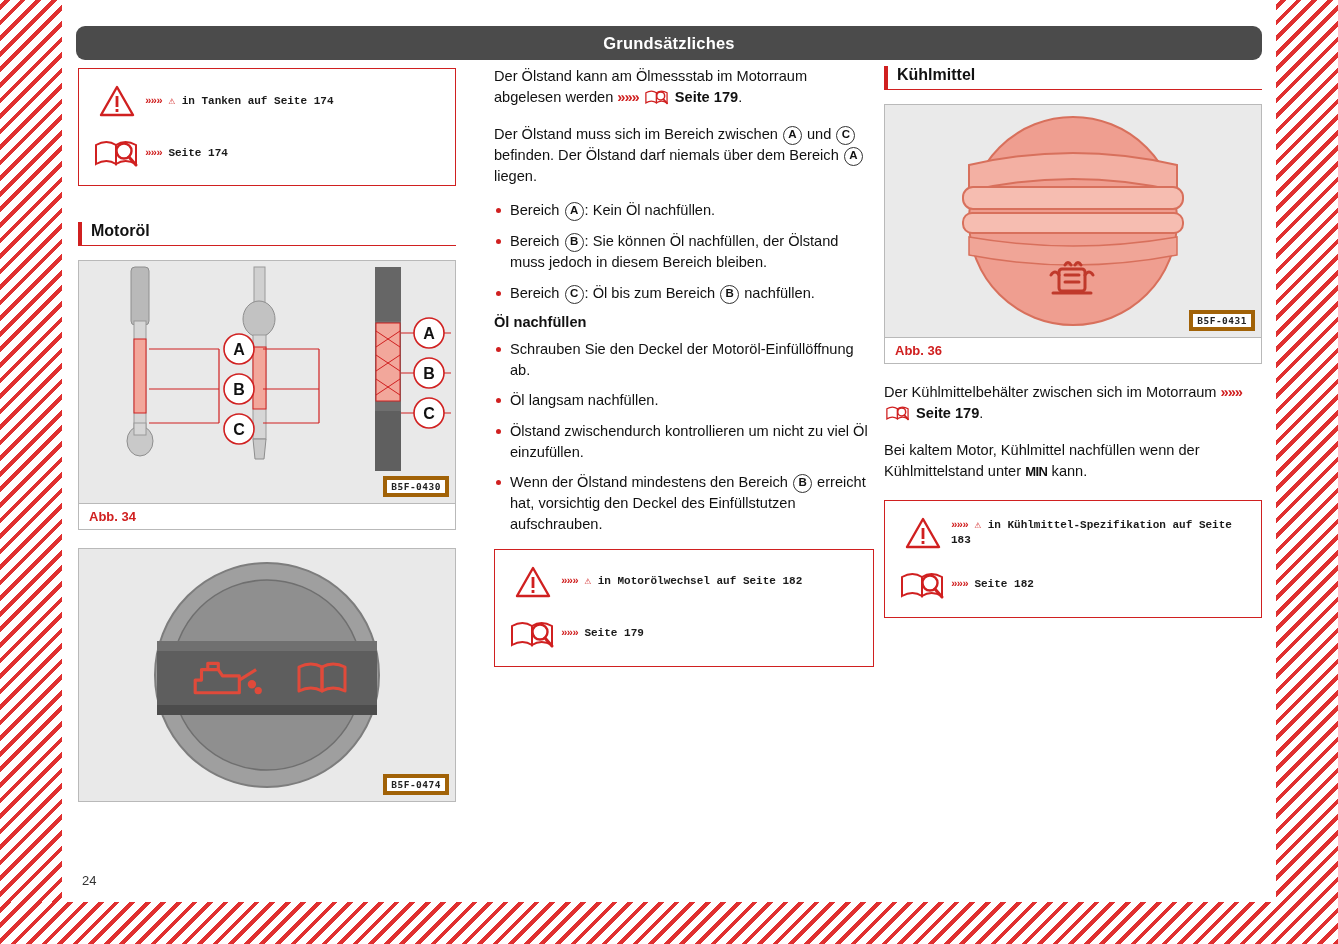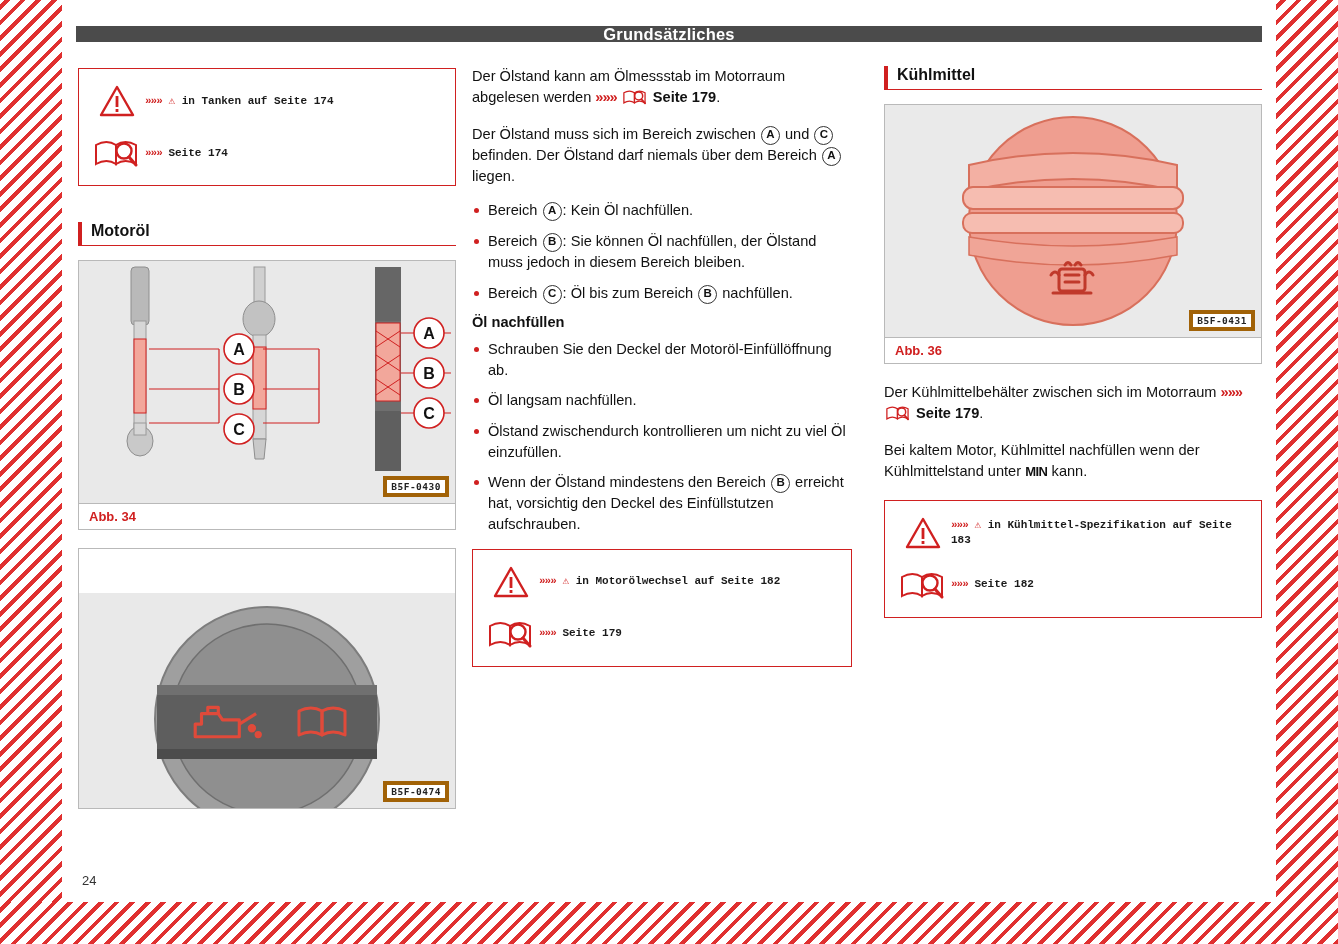--- a/index.html
+++ b/index.html
@@ -36,38 +36,39 @@
     height: 902px;
     background: #fff;
   }
 
   
   .header-bar {
     position: absolute;
     left: 14px;
     top: 26px;
     width: 1186px;
-    height: 16px;
+    height: 34px;
     background: #4b4b4b;
     color: #ffffff;
     font-size: 16.5px;
     font-weight: bold;
     display: flex;
     align-items: center;
     justify-content: center;
     letter-spacing: .2px;
+    border-radius: 9px;
   }
 
   
   .col {
     position: absolute;
     top: 66px;
   }
   .col-1 { left: 16px;  width: 378px; }
-  .col-2 { left: 410px; width: 380px; }
+  .col-2 { left: 432px; width: 380px; }
   .col-3 { left: 822px; width: 378px; }
 
   
   .notice {
     border: 1.6px solid #d02020;
     box-sizing: border-box;
     padding: 10px 12px 10px 10px;
   }
   .notice-row {
     display: flex;
@@ -308,21 +309,21 @@
             <circle cx="350" cy="152" r="15" fill="#fff" stroke="#d02020" stroke-width="1.6"></circle>
             <text x="350" y="158" text-anchor="middle" font-family="Liberation Sans, sans-serif" font-size="16" font-weight="bold" fill="#111">C</text>
           </g>
         </svg>
         <div class="fig-code">B5F-0430</div>
       </div>
       <div class="fig-caption">Abb. 34</div>
     </div>
 
     <div class="figure" style="margin-top:18px;">
-      <div class="fig-img" style="height:215px;margin-top:44px;">
+      <div class="fig-img" style="height:252px;">
         <svg width="376" height="252" viewBox="0 0 376 252">
           <rect x="0" y="0" width="376" height="252" fill="#e9e9e9"></rect>
           <circle cx="188" cy="126" r="112" fill="#9f9f9f" stroke="#7d7d7d" stroke-width="2"></circle>
           <circle cx="188" cy="126" r="95" fill="#8f8f8f" stroke="#6f6f6f" stroke-width="1.5"></circle>
           <rect x="78" y="92" width="220" height="74" fill="#5e5e5e"></rect>
           <rect x="78" y="92" width="220" height="10" fill="#707070"></rect>
           <rect x="78" y="156" width="220" height="10" fill="#4c4c4c"></rect>
 
           <g transform="translate(112,108) scale(1.05)" fill="none" stroke="#e04a3a" stroke-width="3" stroke-linejoin="round">
             <path d="M4 22 L4 34 L46 34 L46 18 L30 18 L26 12 L10 12 L10 22 Z"></path>

